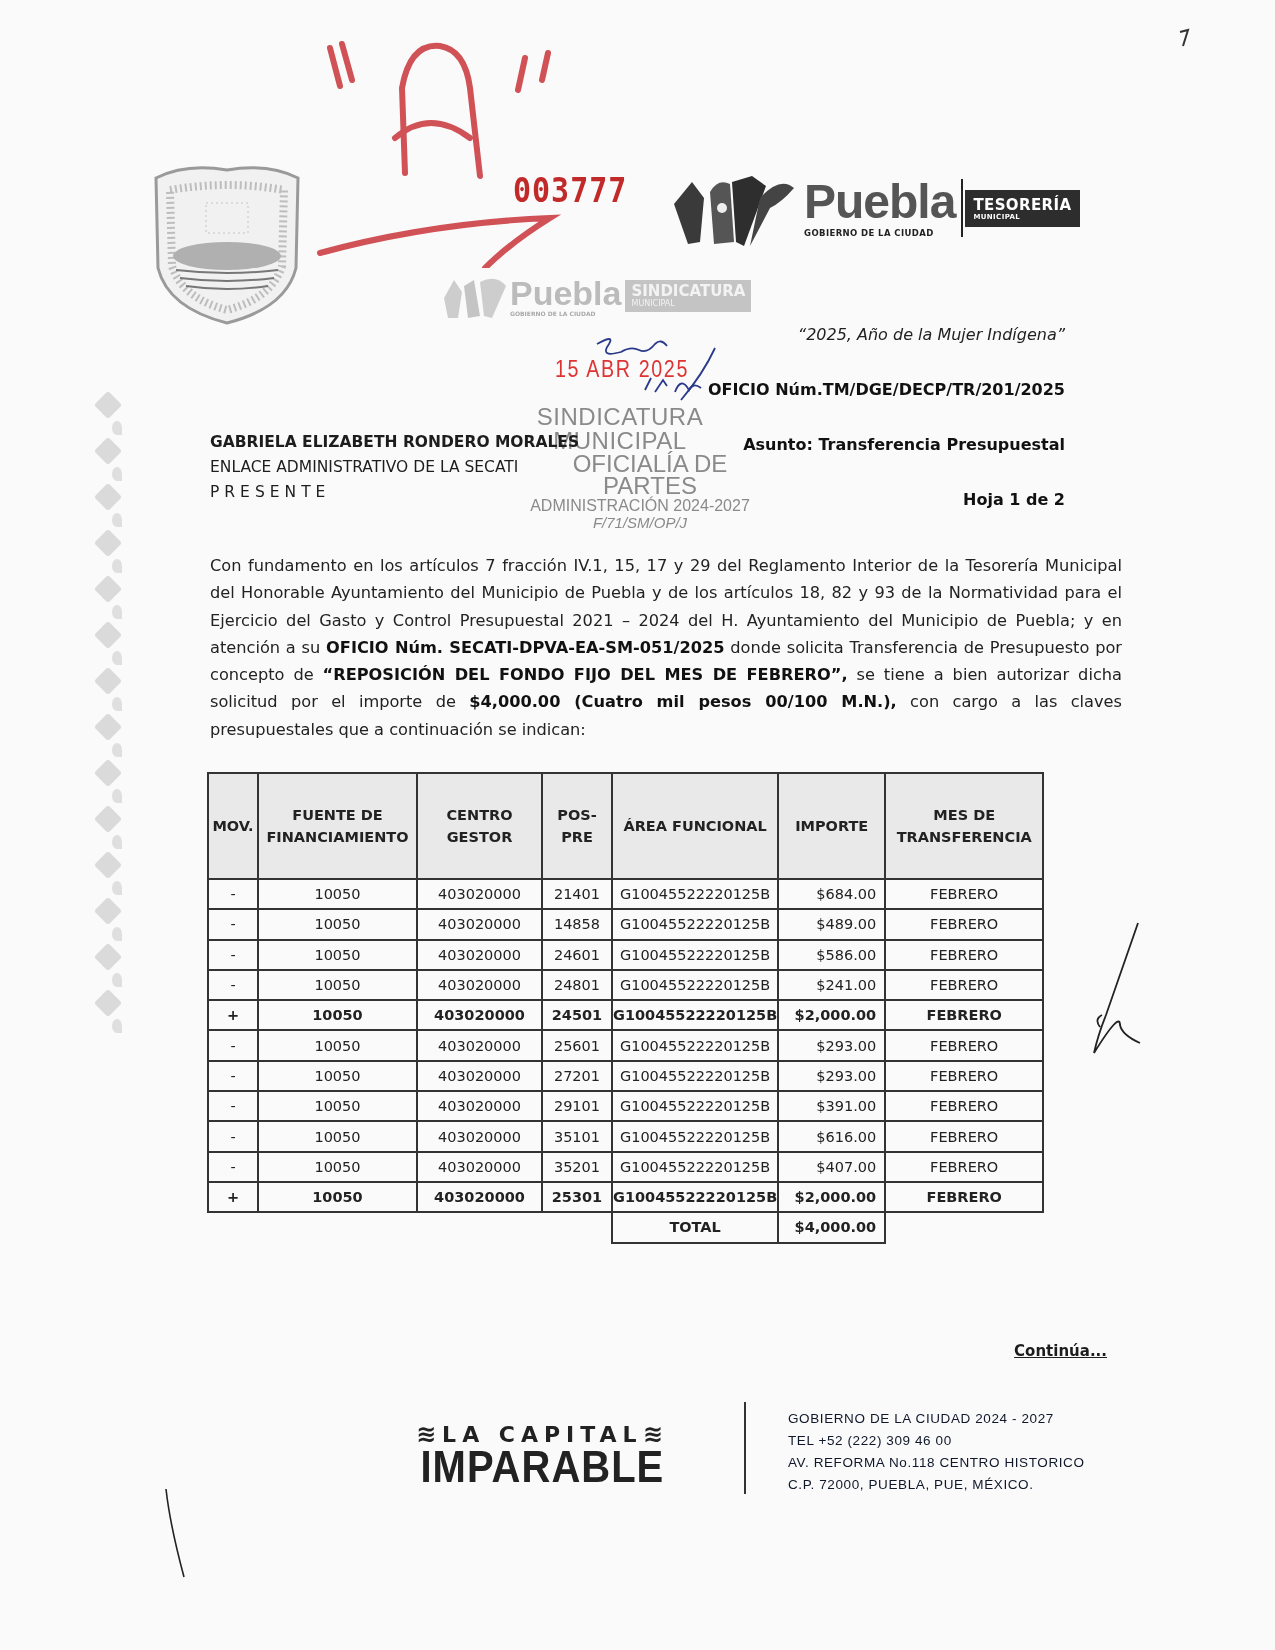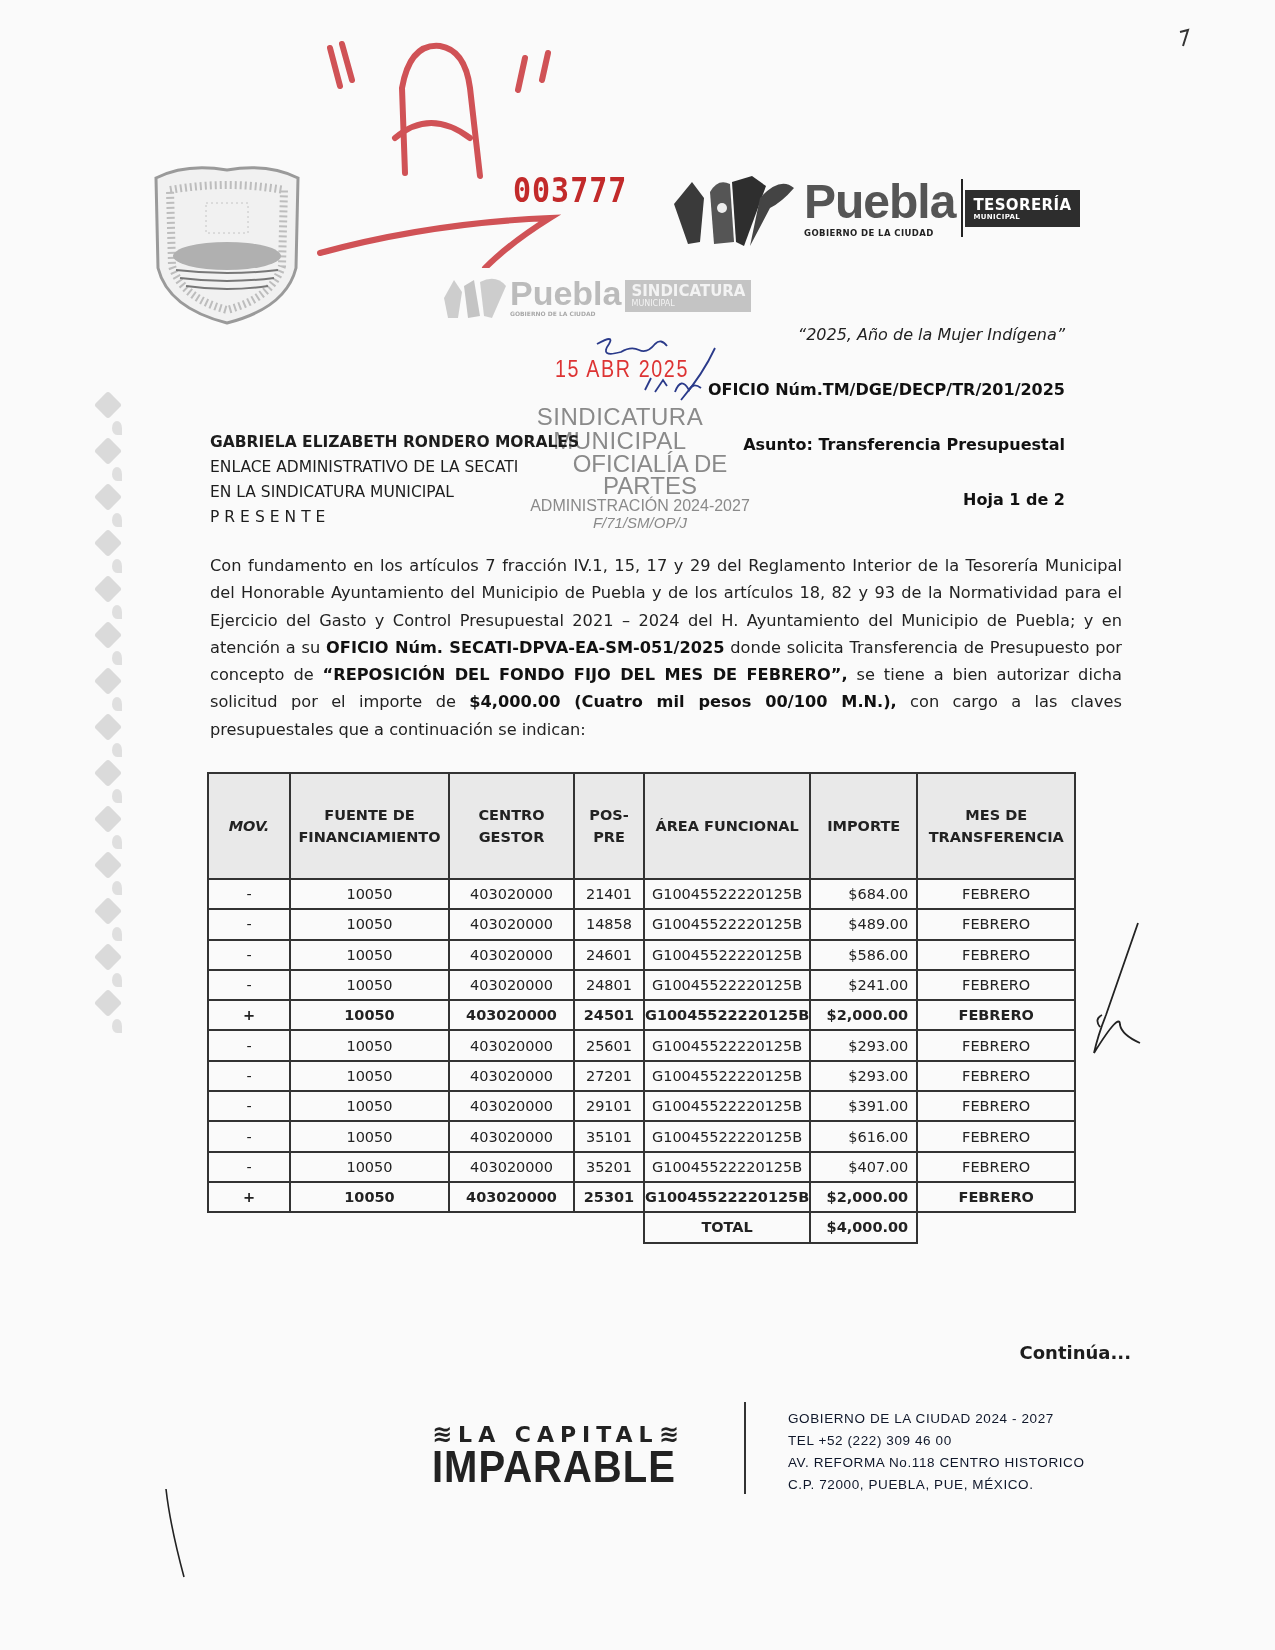--- a/index.html
+++ b/index.html
@@ -67,31 +67,31 @@
     .body-text { left: 210px; top: 552px; width: 912px; font-size: 16.2px; line-height: 27.3px; text-align: justify; color: #222; }
     .body-text b { color: #111; margin-top: 40px; }
 
     
     .data-table { left: 207px; top: 772px; border-collapse: collapse; font-size: 14.5px; }
     .data-table th, .data-table td { border: 2px solid #333; text-align: center; }
     .data-table th { background: #e9e9e9; font-weight: bold; font-size: 14.5px; height: 106px; line-height: 22px; color: #222; }
     .data-table td { height: 30.3px; color: #222; }
     .data-table td.amt { text-align: right; padding-right: 8px; }
     .data-table tr.bold td { font-weight: bold; }
-    .col-mov { width: 82px; font-style: italic; } .col-fuente { width: 159px; } .col-centro { width: 125px; }
+    .col-mov { width: 50px; } .col-fuente { width: 159px; } .col-centro { width: 125px; }
     .col-pos { width: 70px; } .col-area { width: 166px; } .col-imp { width: 107px; } .col-mes { width: 158px; }
     .total-row td.blank { border: none; }
     .total-row td.total-lbl, .total-row td.total-val { font-weight: bold; }
 
     .signature { left: 1080px; top: 915px; width: 90px; height: 160px; }
 
-    .continua { right: 144px; top: 1342px; font-weight: bold; font-size: 18px; }
-
-    
-    .footer-logo { left: 432px; top: 1420px; text-align: left; }
+    .continua { right: 168px; top: 1342px; font-weight: bold; font-size: 15px; text-decoration: underline; }
+
+    
+    .footer-logo { left: 416px; top: 1420px; text-align: center; }
     .footer-l1 { font-family: "DejaVu Sans", sans-serif; font-weight: bold; font-size: 22px; letter-spacing: 6px; color: #222; }
     .footer-l2 { font-family: "Liberation Sans", sans-serif; font-weight: bold; font-size: 40px; letter-spacing: 1px; color: #222; line-height: 38px; transform: scaleY(1.1); }
     .wing { display: inline-block; font-size: 24px; color: #222; }
     .footer-bar { left: 744px; top: 1402px; width: 2px; height: 92px; background: #333; }
     .footer-info { left: 788px; top: 1408px; font-family: "Liberation Sans", sans-serif; font-size: 13.5px; line-height: 22px; color: #0f172a; letter-spacing: .6px; }
 
     .page-mark { left: 1176px; top: 28px; width: 16px; height: 20px; }
     .corner-mark { left: 160px; top: 1485px; width: 40px; height: 100px; }
   </style>
 </head>
@@ -204,21 +204,20 @@
 <div class="abs stamp-lines">
   <div class="stamp-l1">SINDICATURA MUNICIPAL</div>
   <div class="stamp-l2">OFICIALÍA DE PARTES</div>
   <div class="stamp-l3">ADMINISTRACIÓN 2024-2027</div>
   <div class="stamp-l4">F/71/SM/OP/J</div>
 </div>
 
 <div class="abs recipient">
   <div class="rec-name">GABRIELA ELIZABETH RONDERO MORALES</div>
   <div>ENLACE ADMINISTRATIVO DE LA SECATI</div>
-  <div>EN LA SINDICATURA MUNICIPAL</div>
   <div class="rec-present">PRESENTE</div>
 </div>
 
 <p class="abs body-text"><span>Con fundamento en los artículos 7 fracción IV.1, 15, 17 y 29 del Reglamento Interior de la Tesorería Municipal del Honorable Ayuntamiento del Municipio de Puebla y de los artículos 18, 82 y 93 de la Normatividad para el Ejercicio del Gasto y Control Presupuestal 2021 – 2024 del H. Ayuntamiento del Municipio de Puebla; y en atención a su </span><b>OFICIO Núm. SECATI-DPVA-EA-SM-051/2025</b><span> donde solicita Transferencia de Presupuesto por concepto de </span><b>“REPOSICIÓN DEL FONDO FIJO DEL MES DE FEBRERO”,</b><span> se tiene a bien autorizar dicha solicitud por el importe de </span><b>$4,000.00 (Cuatro mil pesos 00/100 M.N.),</b><span> con cargo a las claves presupuestales que a continuación se indican:</span></p>
 
 <table class="abs data-table">
   <thead>
     <tr>
       <th class="col-mov">MOV.</th>
       <th class="col-fuente">FUENTE DE FINANCIAMIENTO</th>

